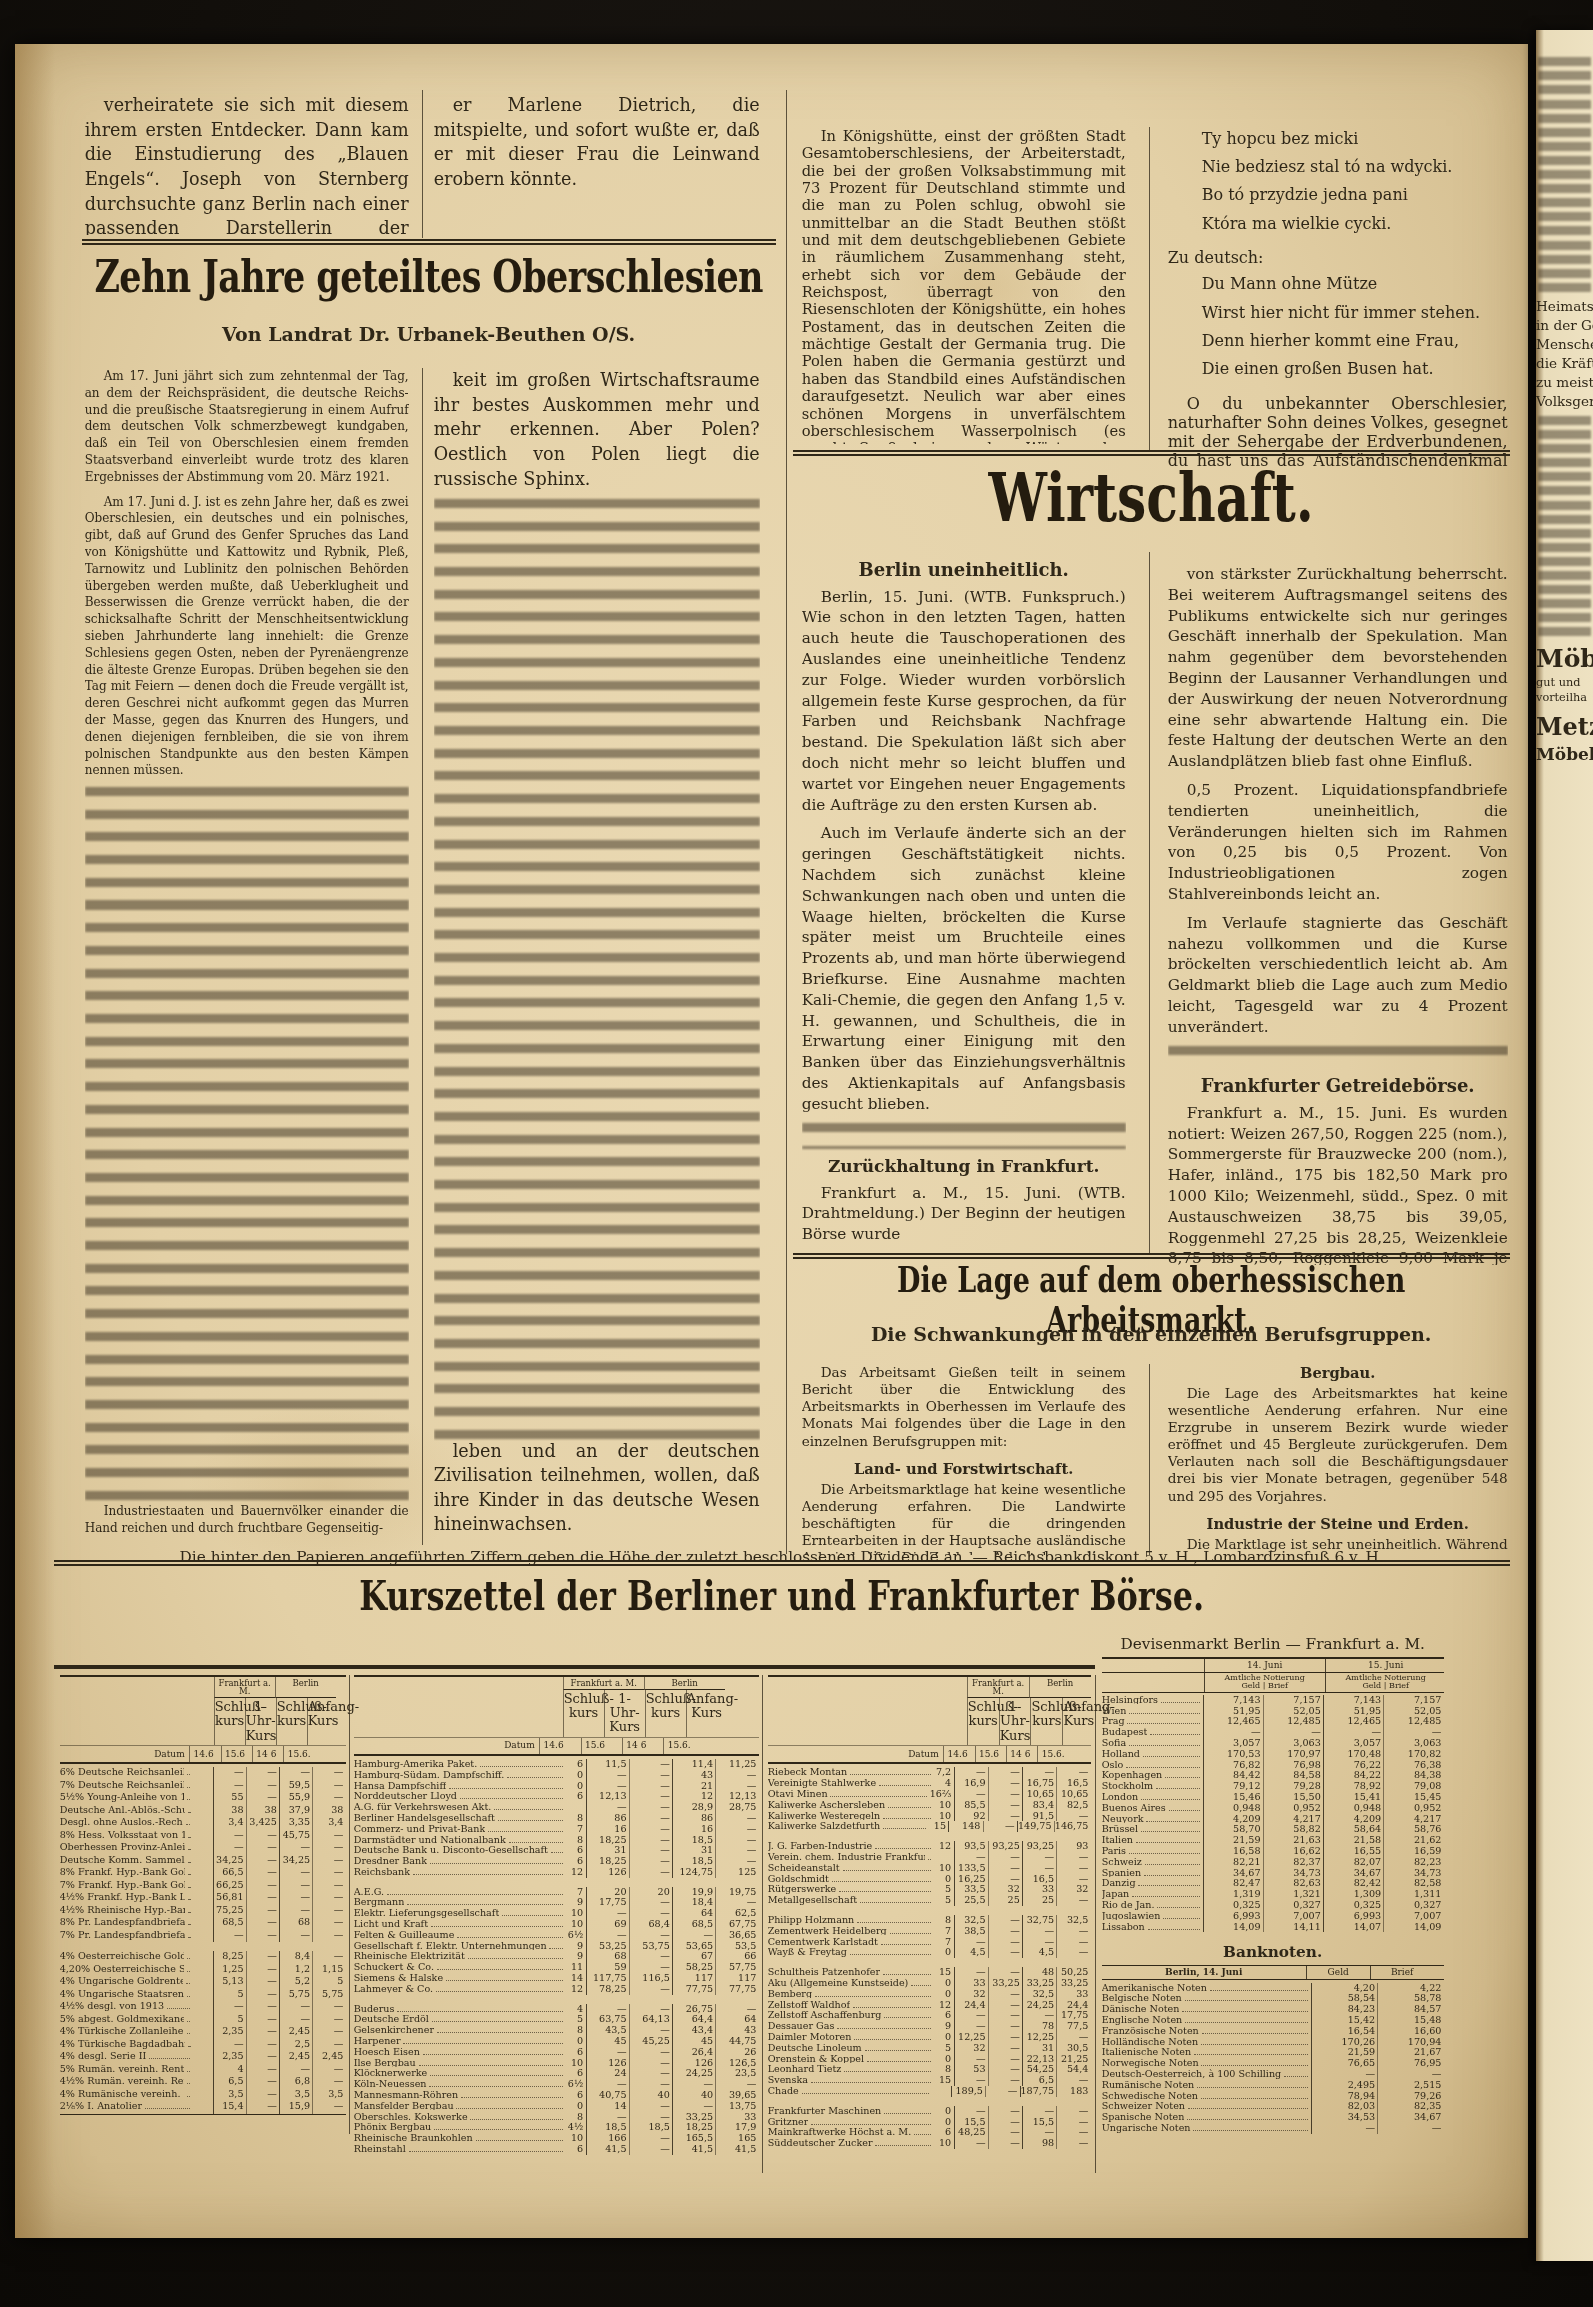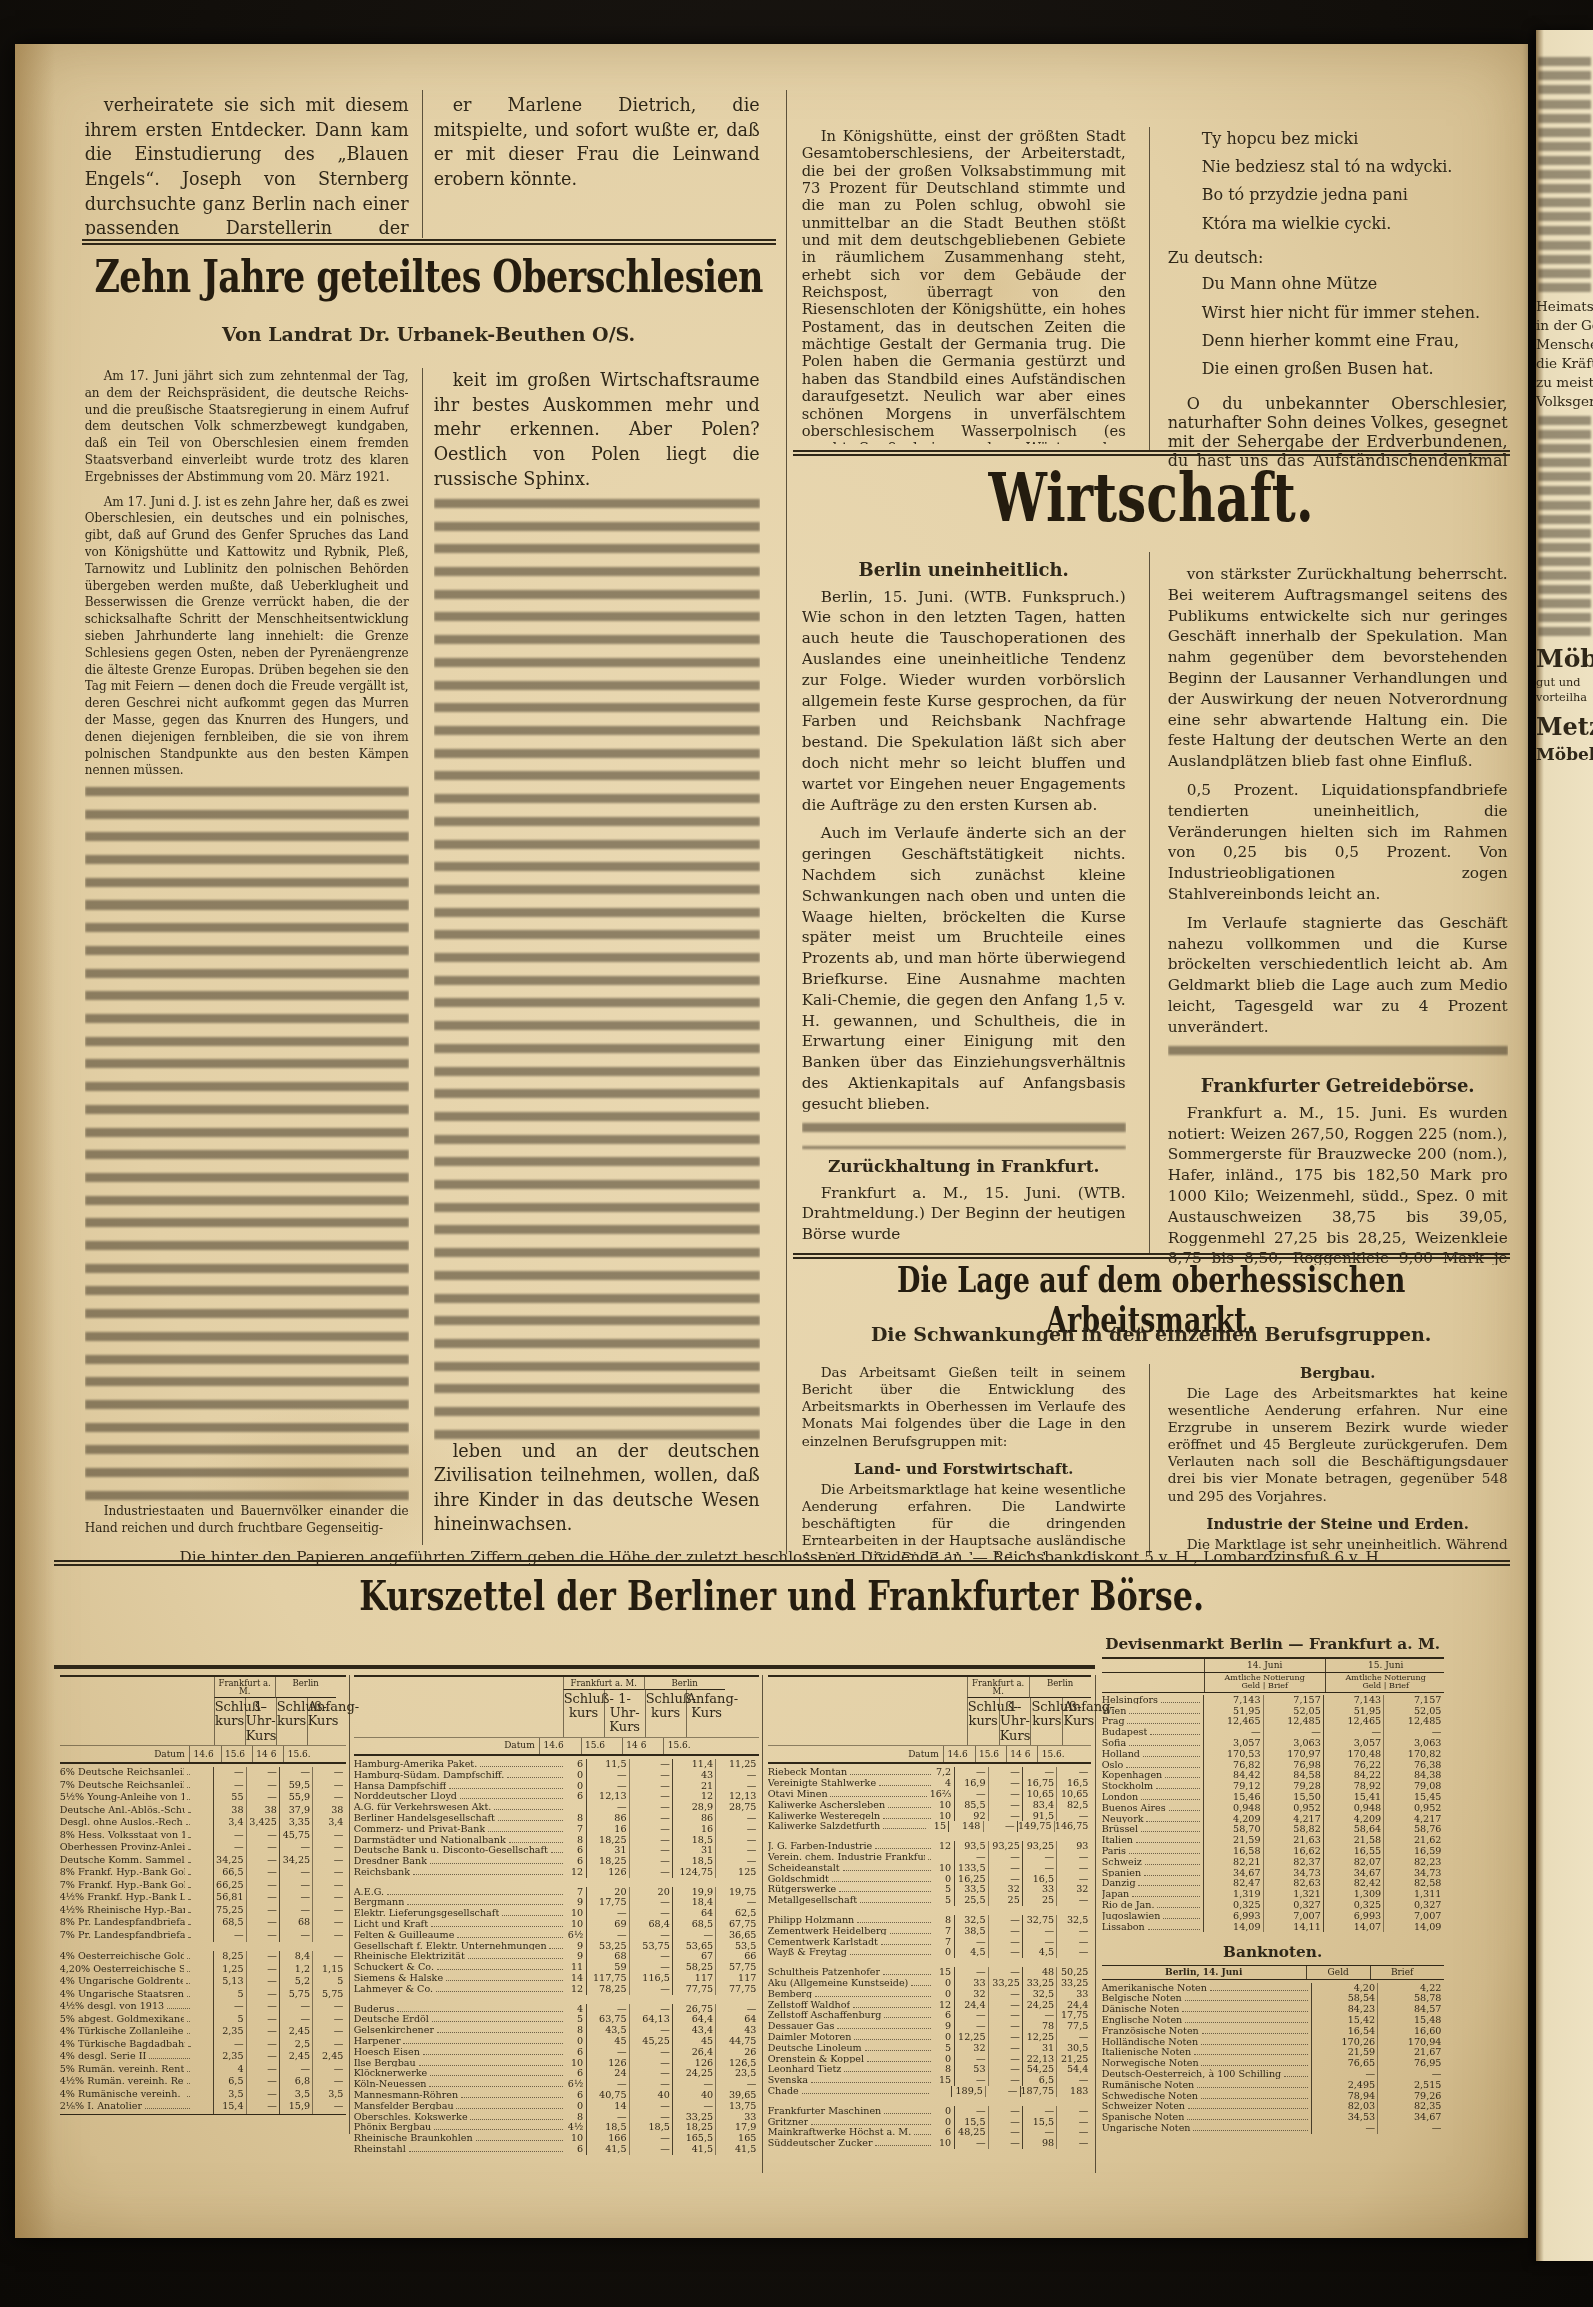--- a/index.html
+++ b/index.html
@@ -1121,21 +1121,21 @@
             <span class="tdiv">10</span>
             <span class="tval v0">—</span>
             <span class="tval v1">—</span>
             <span class="tval v2">98</span>
             <span class="tval v3">—</span>
           </div>
         </div>
     </div>
 
     <div class="grp g4" style="left:1087px;top:1593px;width:342px;font-size:9.6px;">
-      <div style="font-weight:bold;font-size:15.3px;text-align:center;border-bottom:2.3px solid #2f2718;padding-bottom:4.5px;">Devisenmarkt Berlin — Frankfurt a. M.</div>
+      <div style="font-weight:normal;font-size:15.3px;text-align:center;border-bottom:2.3px solid #2f2718;padding-bottom:4.5px;">Devisenmarkt Berlin — Frankfurt a. M.</div>
       <div style="display:flex;font-size:9px;border-bottom:1.1px solid #2f2718;">
         <span style="flex:0 0 102px;"></span>
         <span style="flex:0 0 120px;text-align:center;border-left:1.1px solid rgba(47,39,24,.85);padding:2.3px 0;">14. Juni</span>
         <span style="flex:0 0 120px;text-align:center;border-left:1.1px solid rgba(47,39,24,.85);padding:2.3px 0;">15. Juni</span>
       </div>
       <div style="display:flex;font-size:8px;border-bottom:1.7px solid #2f2718;">
         <span style="flex:0 0 102px;"></span>
         <span style="flex:0 0 120px;text-align:center;border-left:1.1px solid rgba(47,39,24,.85);padding:1.1px 0;"><span>Amtliche Notierung</span><br><span>Geld</span> | <span>Brief</span></span>
         <span style="flex:0 0 120px;text-align:center;border-left:1.1px solid rgba(47,39,24,.85);padding:1.1px 0;"><span>Amtliche Notierung</span><br><span>Geld</span> | <span>Brief</span></span>
       </div>

